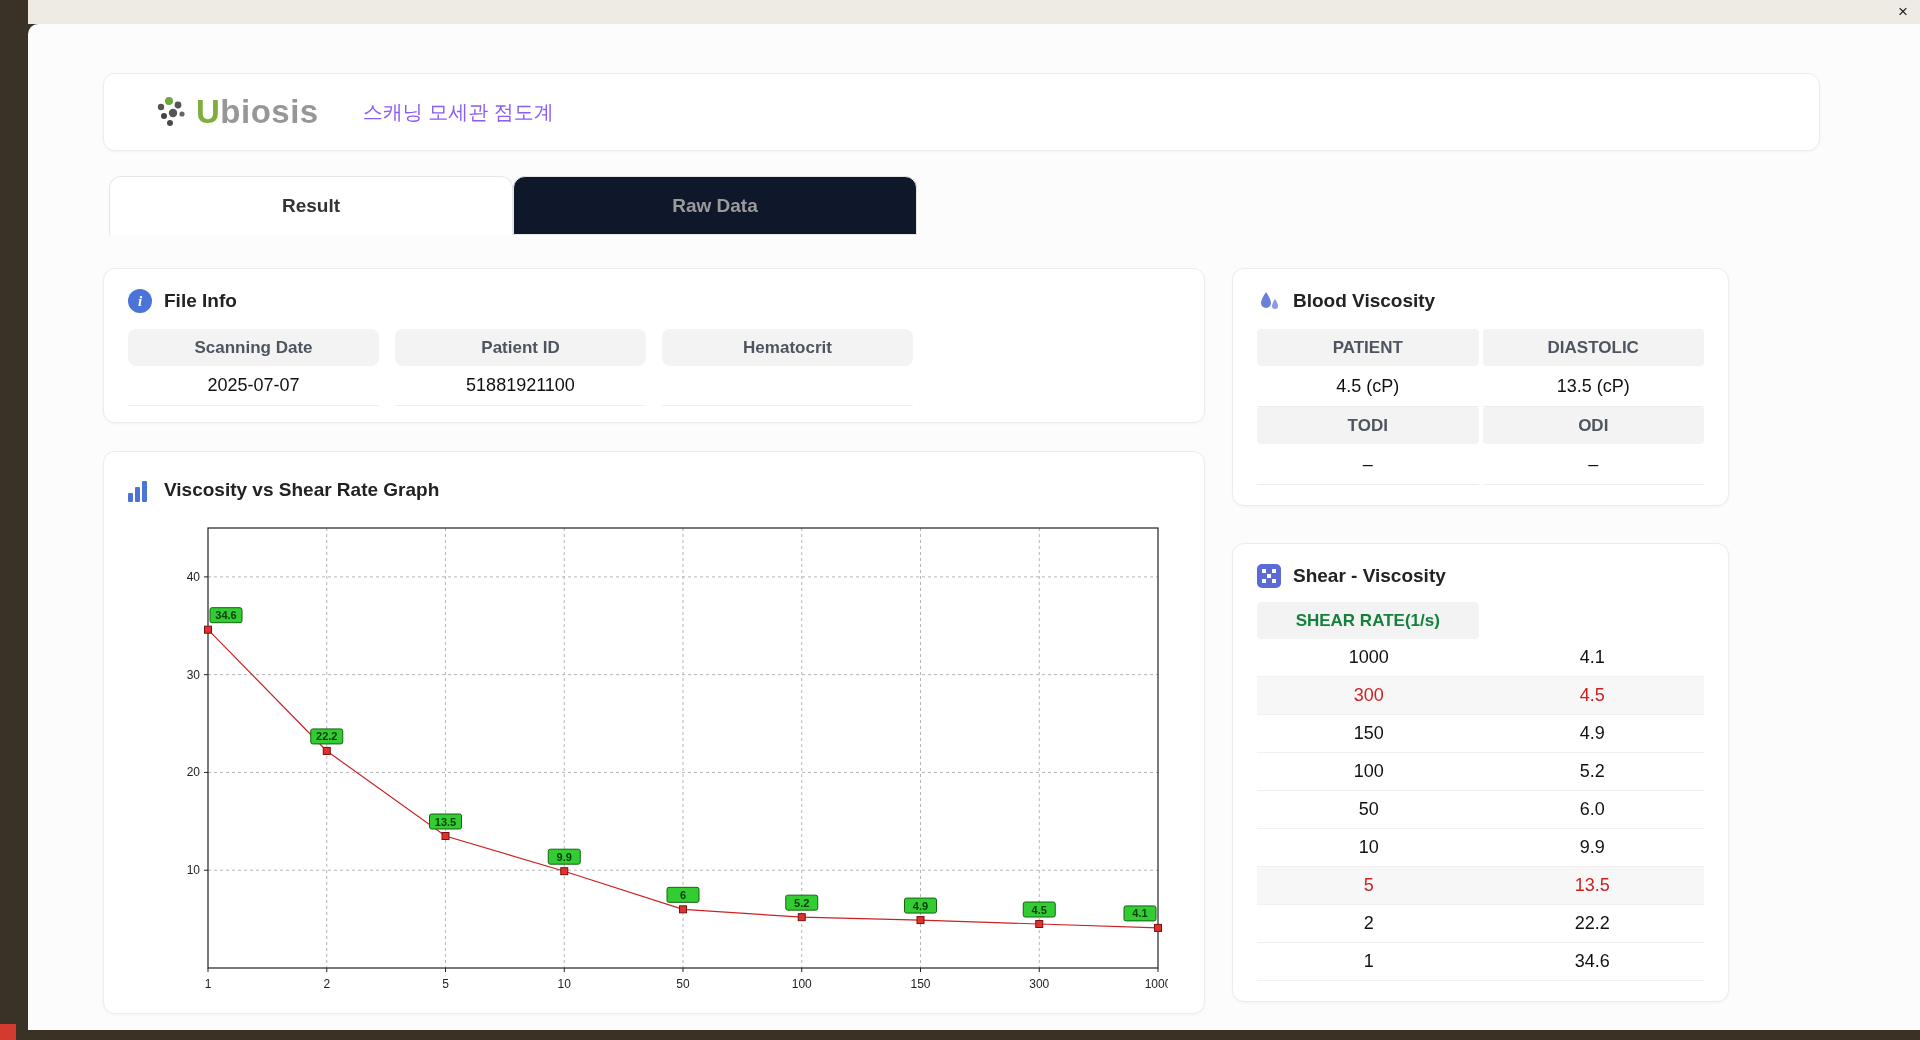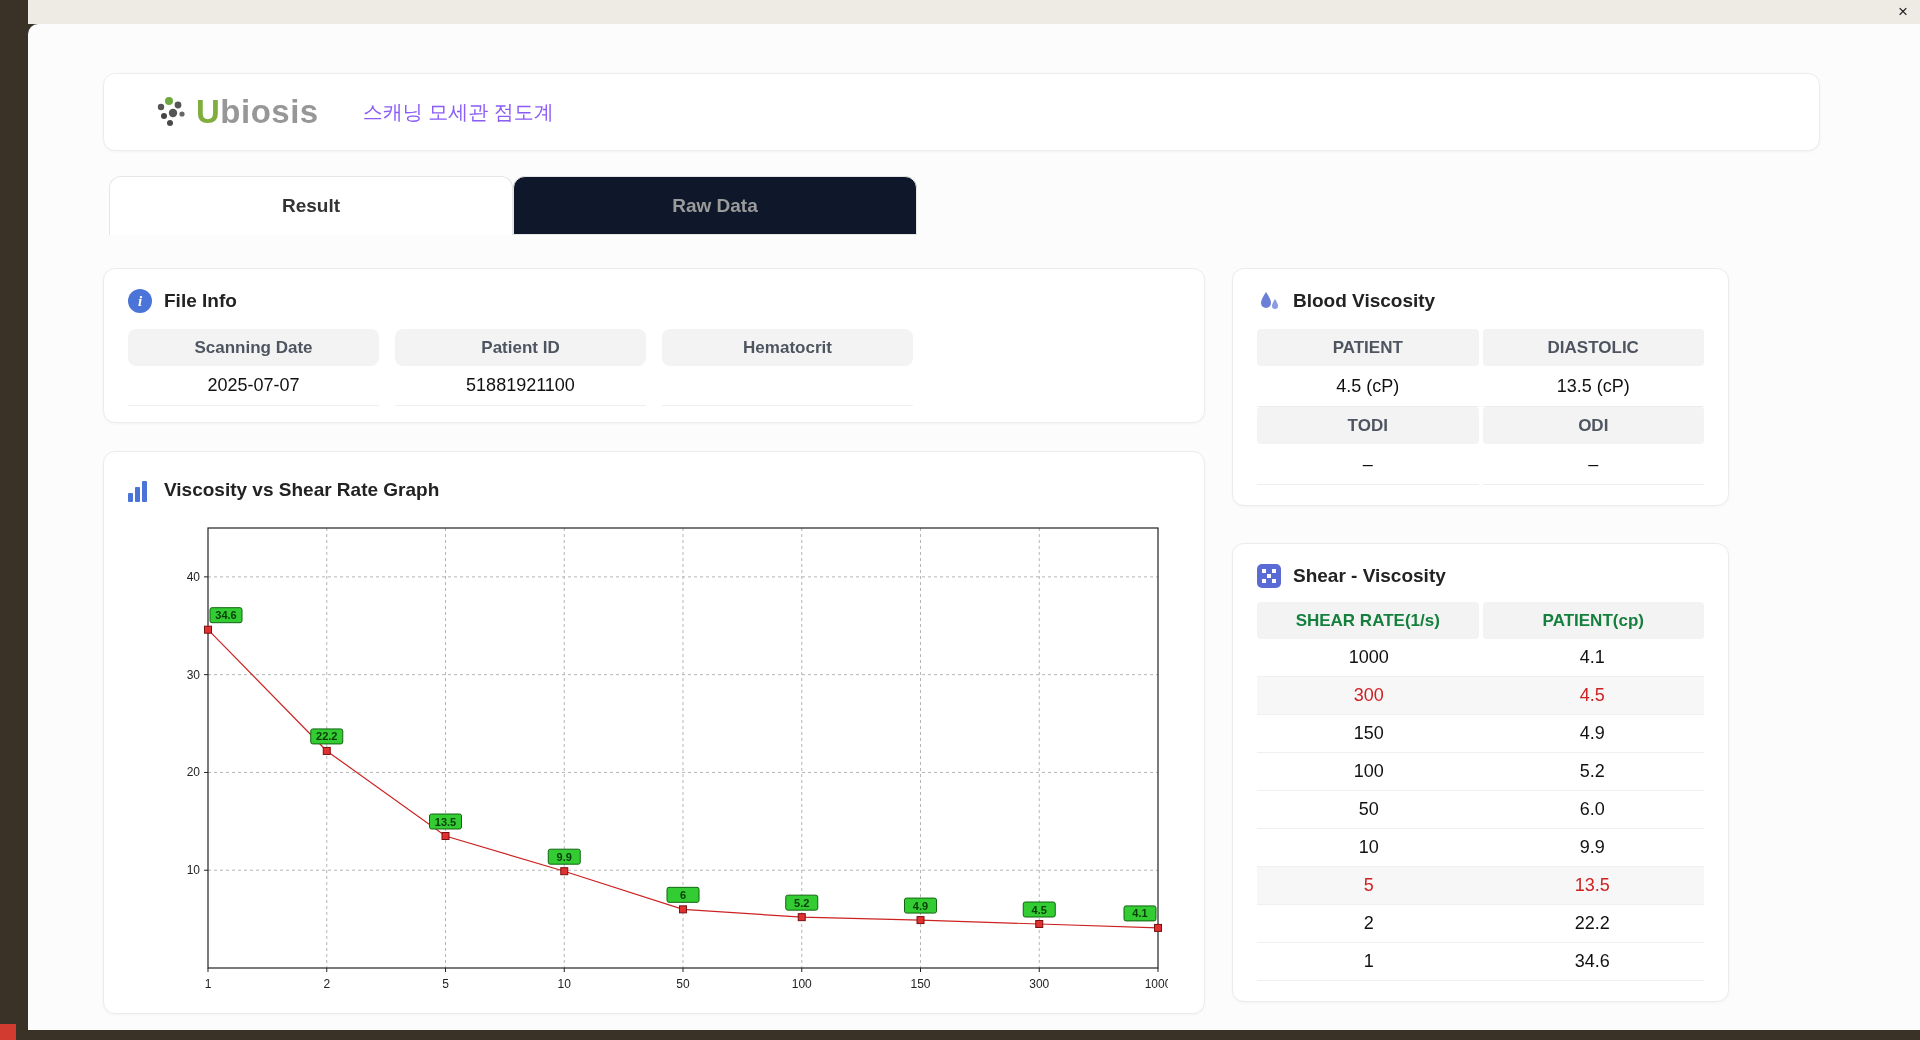--- a/index.html
+++ b/index.html
@@ -281,21 +281,20 @@
         </div>
 
         <div class="card sv-card">
           <div class="card-title">
             <span class="icon-calc"></span>
             <span>Shear - Viscosity</span>
           </div>
           <div class="sv-table">
             <div class="sv-head">
               <div>SHEAR RATE(1/s)</div>
-              <div>PATIENT(cp)</div>
             </div>
             <div id="sv-rows">
                 <div class="sv-row">
                   <div>1000</div>
                   <div>4.1</div>
                 </div>
                 <div class="sv-row hl">
                   <div>300</div>
                   <div>4.5</div>
                 </div>

